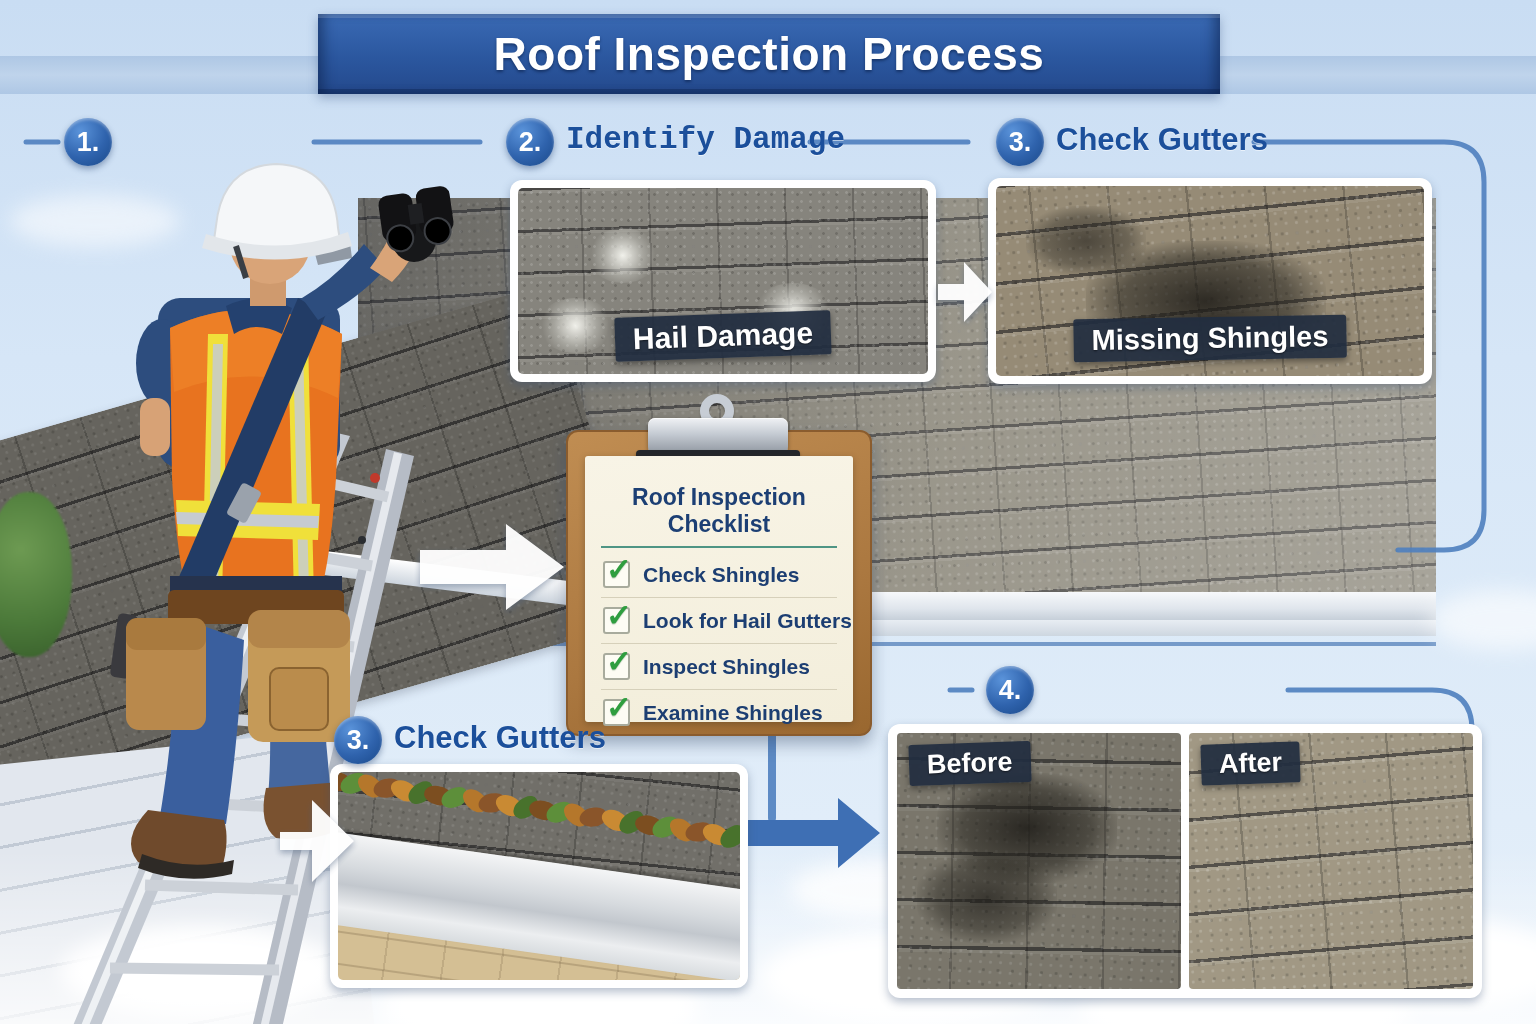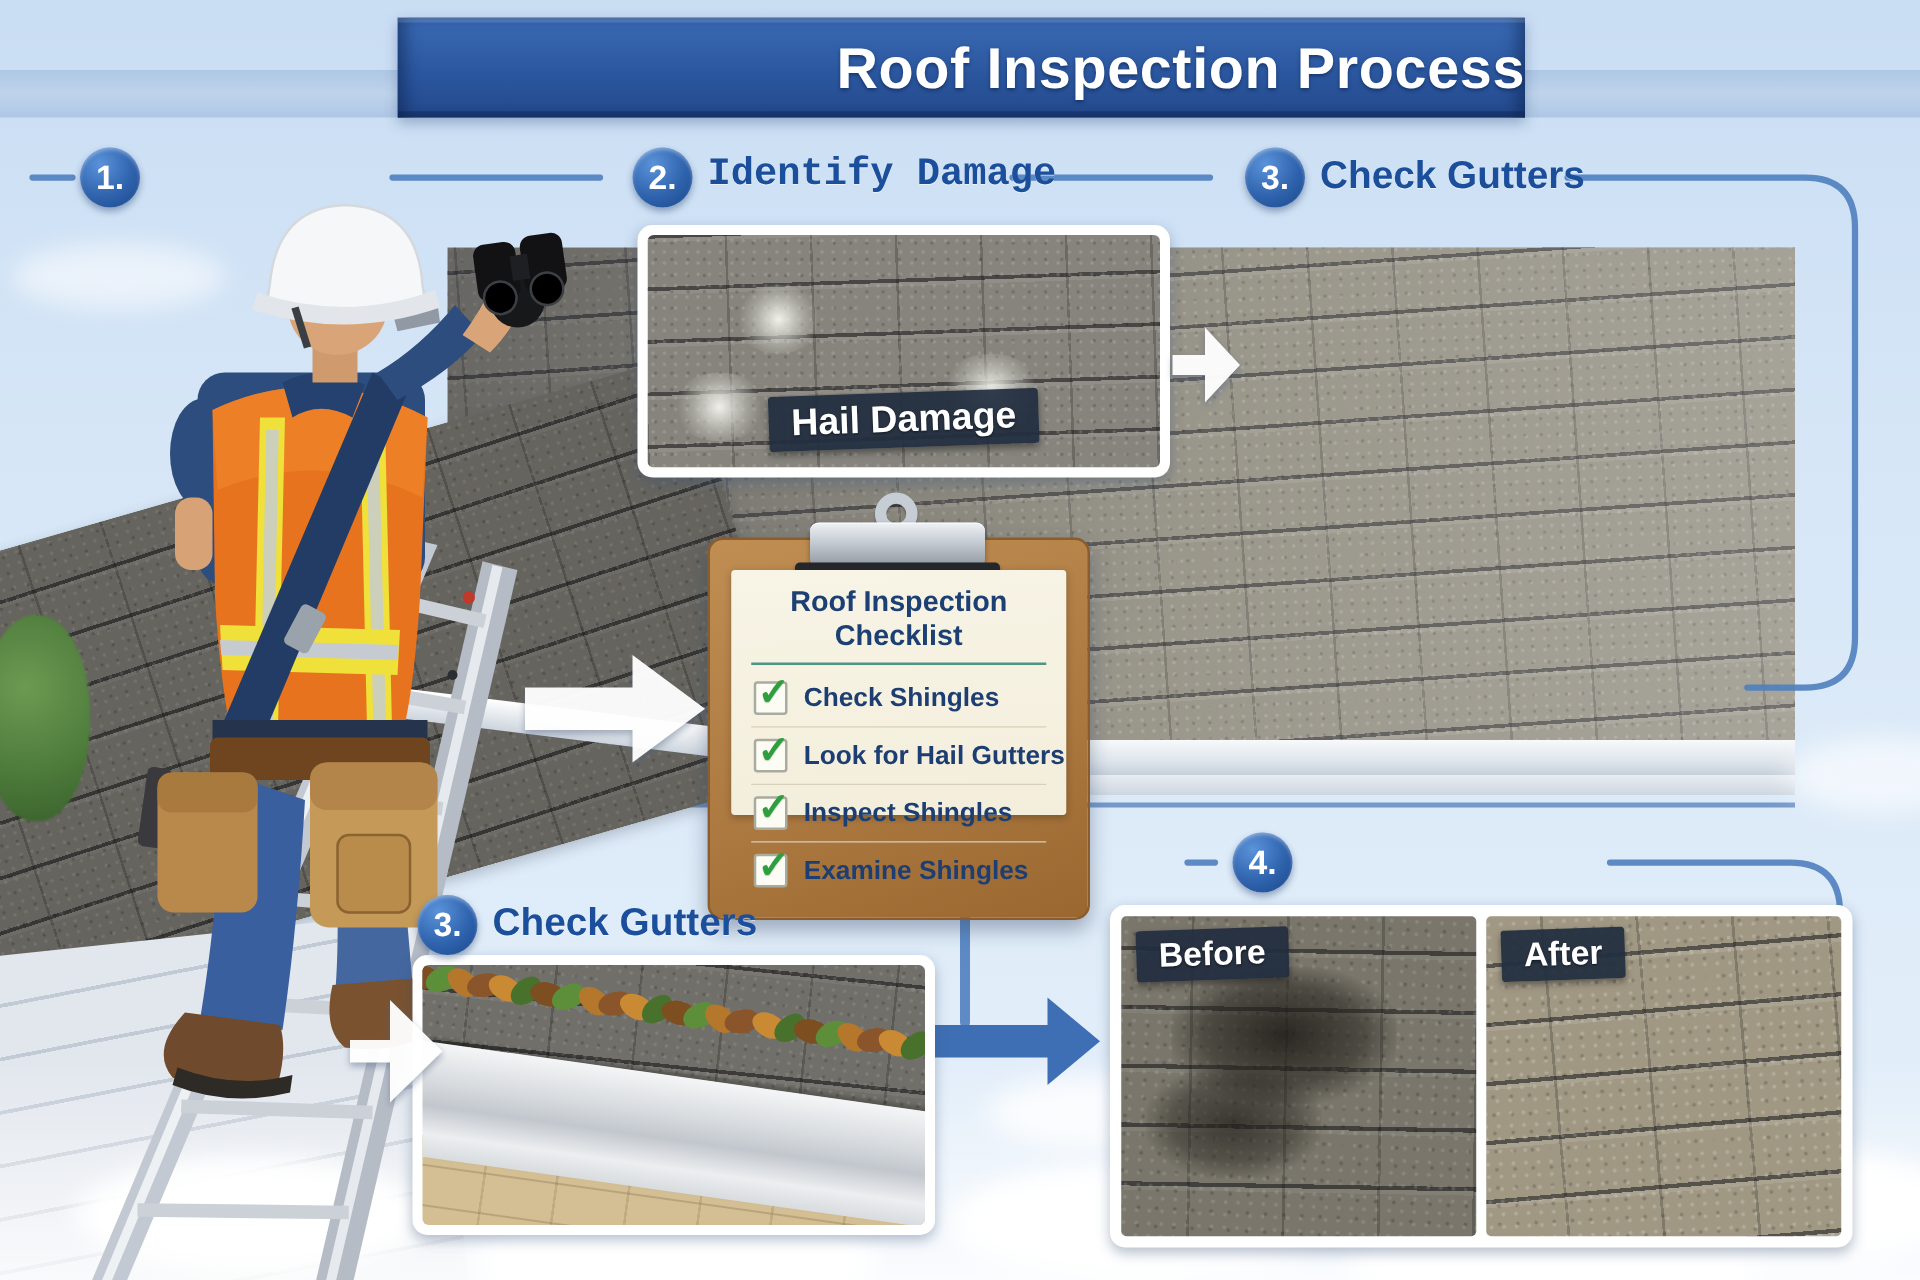--- a/index.html
+++ b/index.html
@@ -9,21 +9,21 @@
   #stage *{box-sizing:border-box;}
 
   
   .top-band{position:absolute;left:0;top:56px;width:100%;height:38px;z-index:1;
     background:linear-gradient(180deg,#a9c3e2 0%,#bdd2ea 50%,#a9c3e2 100%);opacity:.85;}
   .ribbon{position:absolute;left:318px;top:14px;width:902px;height:80px;z-index:7;
     background:linear-gradient(180deg,#3a6ab4 0%,#2b579f 55%,#24498c 100%);
     box-shadow:inset 0 4px 0 rgba(255,255,255,.14), inset 0 -5px 0 rgba(10,30,70,.35),
       inset 10px 0 12px -4px rgba(10,30,70,.5), inset -10px 0 12px -4px rgba(10,30,70,.5),
       0 4px 10px rgba(40,70,120,.35);
-    display:flex;align-items:center;justify-content:flex-end;}
+    display:flex;align-items:center;justify-content:center;}
   .ribbon-title{color:#ffffff;font-size:46px;font-weight:bold;letter-spacing:.5px;
     text-shadow:0 2px 3px rgba(8,28,66,.55);}
 
   
   .step-circle{position:absolute;width:48px;height:48px;border-radius:50%;z-index:7;
     background:radial-gradient(circle at 34% 28%,#5a93da 0%,#2f63ad 55%,#1a4889 100%);
     box-shadow:0 3px 6px rgba(20,50,100,.4), inset 0 2px 3px rgba(255,255,255,.35);
     color:#fff;font-size:27px;font-weight:bold;display:flex;align-items:center;justify-content:center;}
   .step-label{position:absolute;z-index:7;font-size:31px;font-weight:bold;color:#1b4f9b;
     text-shadow:0 1px 0 rgba(255,255,255,.55);white-space:nowrap;}
@@ -53,23 +53,23 @@
   .clipboard{position:absolute;left:566px;top:430px;width:306px;height:306px;z-index:5;
     background:linear-gradient(160deg,#c08d52 0%,#ab7840 60%,#99672f 100%);
     border:2px solid #8a5c2e;border-radius:12px;box-shadow:0 8px 16px rgba(50,70,100,.4);}
   .clip-ring{position:absolute;left:700px;top:394px;width:34px;height:34px;border-radius:50%;
     border:9px solid #c7cdd5;box-shadow:inset 0 2px 2px rgba(0,0,0,.3),0 2px 2px rgba(0,0,0,.25);z-index:6;}
   .clip-body{position:absolute;left:648px;top:418px;width:140px;height:36px;border-radius:7px;z-index:6;
     background:linear-gradient(180deg,#f0f2f5 0%,#c4cad2 45%,#8f969f 100%);
     box-shadow:0 2px 4px rgba(0,0,0,.35), inset 0 1px 0 rgba(255,255,255,.7);}
   .clip-base{position:absolute;left:636px;top:450px;width:164px;height:14px;border-radius:4px;
     background:#24272c;z-index:6;box-shadow:0 2px 3px rgba(0,0,0,.4);}
-  .paper{position:absolute;left:585px;top:456px;width:268px;height:196px;z-index:6;
+  .paper{position:absolute;left:585px;top:456px;width:268px;height:266px;z-index:6;
     background:linear-gradient(175deg,#f8f4e6 0%,#f3eedb 100%);border-radius:3px;
-    box-shadow:0 2px 6px rgba(60,50,30,.35);padding:12px 16px 10px 16px;}
+    box-shadow:0 2px 6px rgba(60,50,30,.35);padding:28px 16px 10px 16px;}
   .check-title{font-size:23px;font-weight:bold;color:#1c3f74;text-align:center;
     padding-bottom:8px;border-bottom:2px solid #4e9584;margin-bottom:4px;}
   .check-row{display:flex;align-items:center;gap:13px;padding:9px 2px;border-bottom:1px solid #d6d0ba;}
   .check-row:last-child{border-bottom:none;}
   .check-box{flex:0 0 27px;width:27px;height:27px;background:#fdfcf4;border:2px solid #a8ab9d;
     border-radius:3px;position:relative;}
   .check-glyph{position:absolute;left:1px;top:-12px;font-size:31px;font-weight:bold;color:#2f9e3f;
     text-shadow:0 1px 1px rgba(30,90,40,.3);}
   .check-label{font-size:21px;font-weight:bold;color:#1c3e72;white-space:nowrap;}
 
@@ -183,20 +183,28 @@
   <div class="photo" style="left:510px;top:180px;width:426px;height:202px;">
     <div class="photo-inner">
       <div class="tex-shingle" style="filter:saturate(.6) brightness(.95);"></div>
       <div class="spot" style="left:70px;top:40px;width:70px;height:55px;"></div>
       <div class="spot" style="left:20px;top:110px;width:75px;height:55px;"></div>
       <div class="spot" style="left:235px;top:95px;width:80px;height:60px;"></div>
       <div class="photo-badge" style="left:50%;bottom:16px;transform:translateX(-50%) rotate(-2deg);font-size:30px;">Hail Damage</div>
     </div>
   </div>
 
+  <div class="photo" style="left:988px;top:178px;width:444px;height:206px;">
+    <div class="photo-inner">
+      <div class="tex-shingle" style="background-color:#968b76;transform:rotate(-4deg) scale(1.15);"></div>
+      <div class="dark-patch" style="left:90px;top:55px;width:240px;height:120px;"></div>
+      <div class="dark-patch" style="left:30px;top:20px;width:120px;height:70px;opacity:.7;"></div>
+      <div class="photo-badge" style="left:50%;bottom:16px;transform:translateX(-50%) rotate(-1deg);font-size:29px;">Missing Shingles</div>
+    </div>
+  </div>
 
   <div class="clipboard"></div>
   <div class="clip-ring"></div>
   <div class="clip-body"></div>
   <div class="clip-base"></div>
   <div class="paper">
     <div class="check-title">Roof Inspection Checklist</div>
     <div class="check-row">
       <div class="check-box">
           <span class="check-glyph">✓</span>

